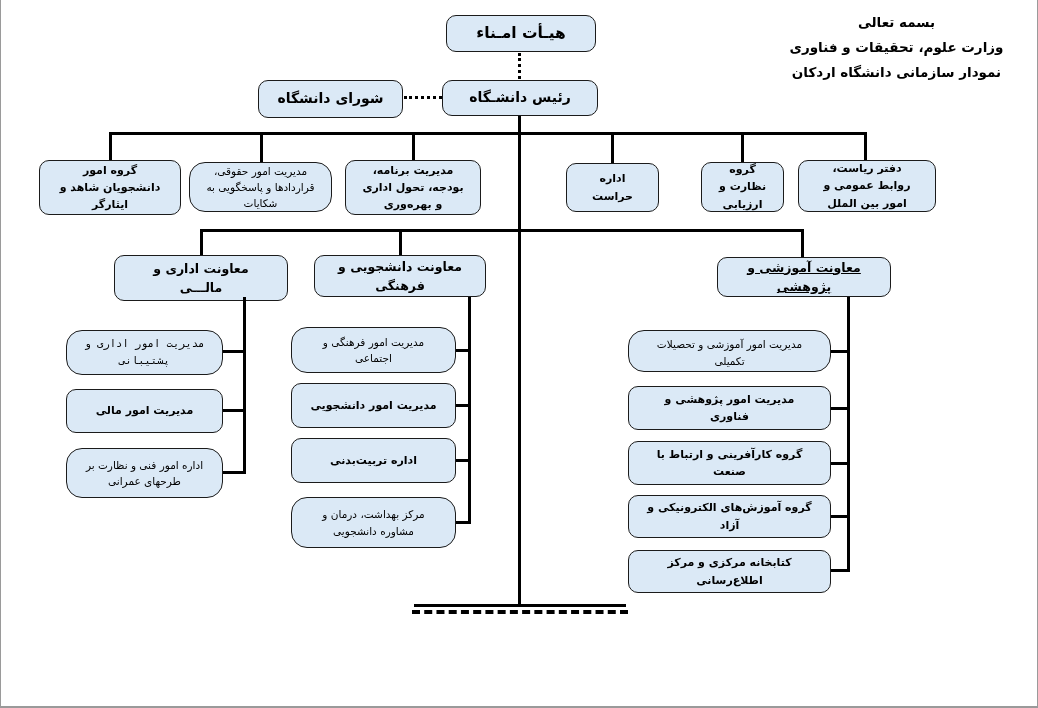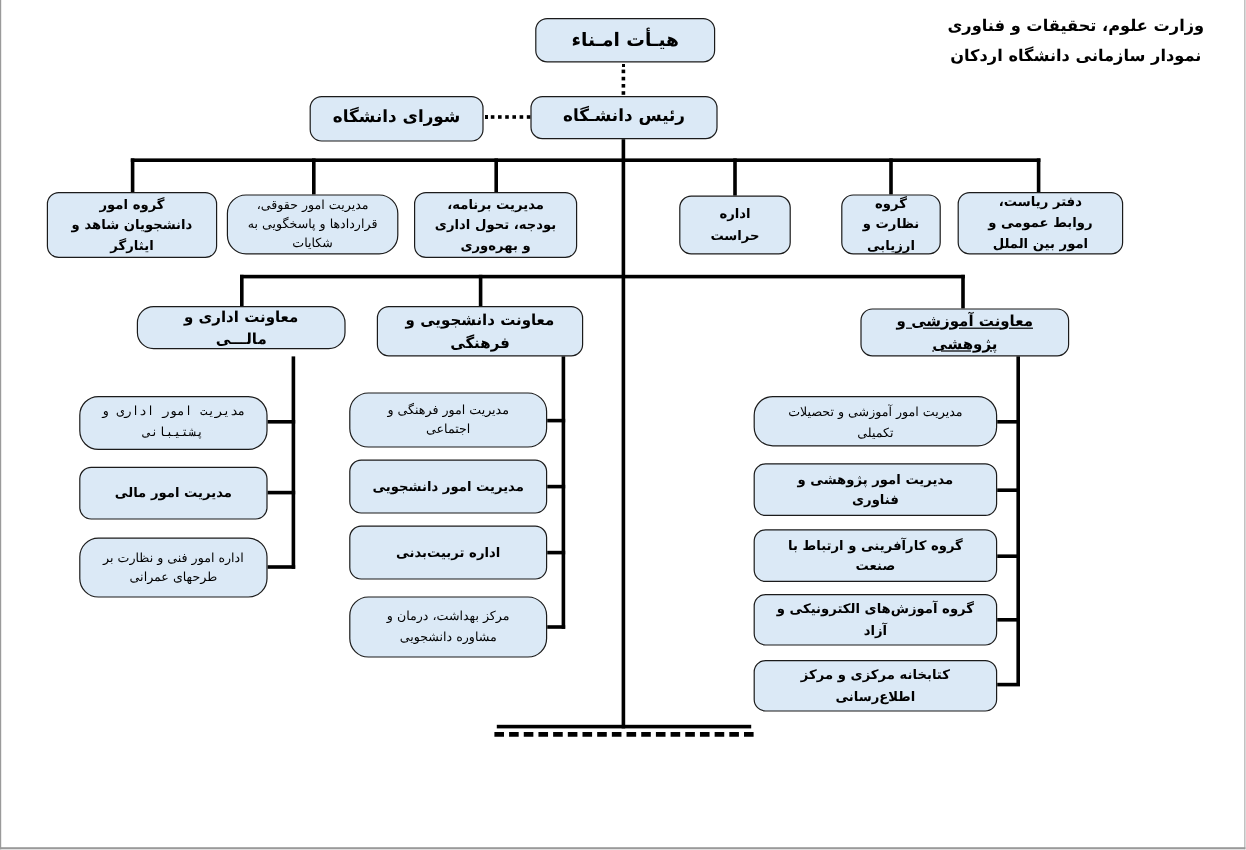--- a/index.html
+++ b/index.html
@@ -33,20 +33,21 @@
     position:absolute;left:369px;top:618px;width:300px;text-align:center;
     direction:rtl;font-weight:bold;font-size:12px;color:#000;
   }
 </style>
 </head>
 <body>
 
 <div id="page">
 
   <div class="hdr">
+    <div>بسمه تعالی</div>
     <div>وزارت علوم، تحقیقات و فناوری</div>
     <div>نمودار سازمانی دانشگاه اردکان</div>
   </div>
 
   <div class="box top1" style="left:445px;top:15px;width:150px;height:37px;">
       <span>هیـأت امـناء</span>
     </div>
   <div class="box top2" style="left:441px;top:80px;width:156px;height:36px;">
       <span>رئیس دانشـگاه</span>
     </div>
@@ -84,21 +85,21 @@
     </div>
   <div class="box smb" style="left:797px;top:160px;width:138px;height:52px;">
       <span>دفتر ریاست، روابط عمومی و امور بین الملل</span>
     </div>
 
   <div class="ln" style="left:199px;top:229px;width:604px;height:3px;"></div>
   <div class="ln" style="left:199px;top:229px;width:3px;height:26px;"></div>
   <div class="ln" style="left:398px;top:229px;width:3px;height:26px;"></div>
   <div class="ln" style="left:800px;top:229px;width:3px;height:28px;"></div>
 
-  <div class="box dep" style="left:113px;top:255px;width:174px;height:36px;border-radius:14px;">
+  <div class="box dep" style="left:113px;top:255px;width:174px;height:46px;">
       <span>معاونت اداری و مالـــی</span>
     </div>
   <div class="box dep" style="left:313px;top:255px;width:172px;height:42px;">
       <span>معاونت دانشجویی و فرهنگی</span>
     </div>
   <div class="box dep" style="left:716px;top:257px;width:174px;height:40px;text-decoration:underline;">
       <span>معاونت آموزشی و پژوهشی</span>
     </div>
 
   <div class="ln" style="left:242px;top:297px;width:3px;height:177px;"></div>

